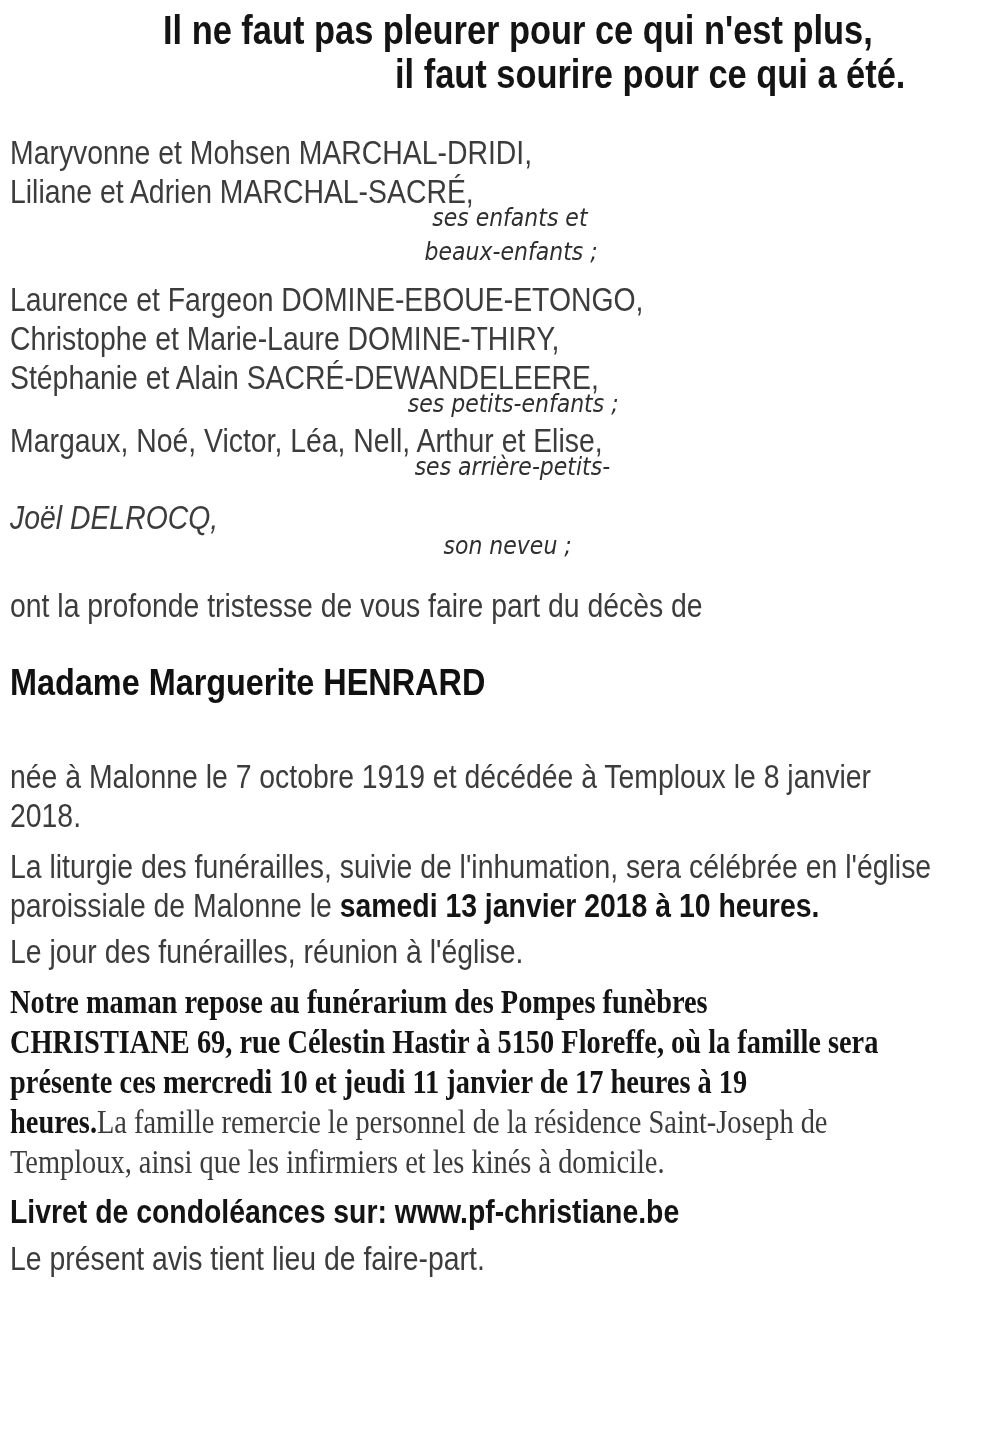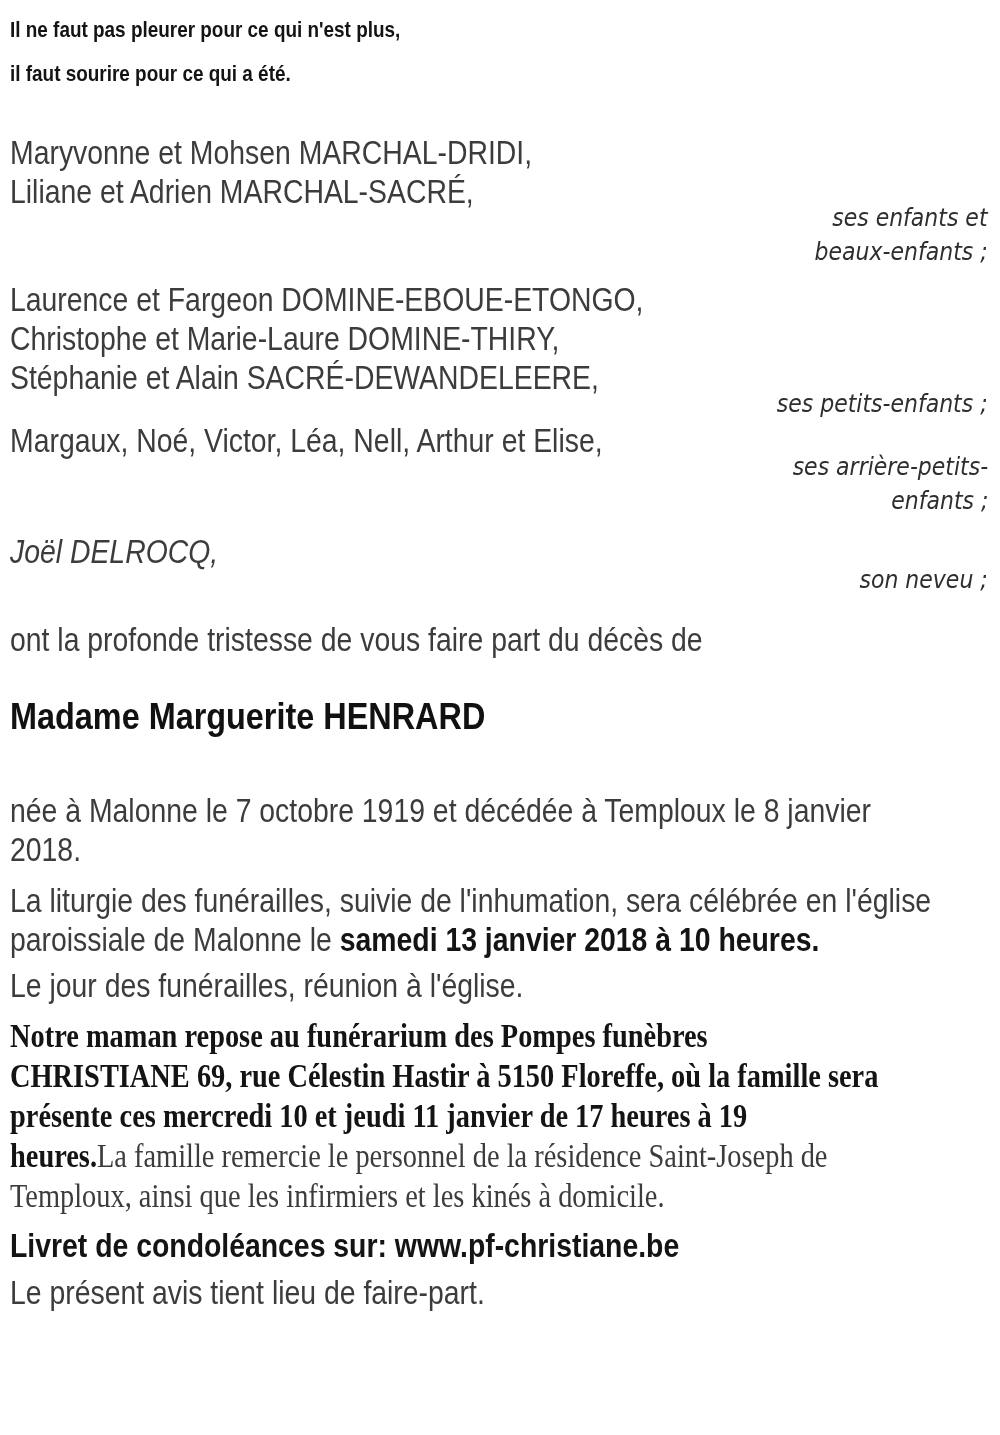--- a/index.html
+++ b/index.html
@@ -7,29 +7,29 @@
   .page {
     width: 1000px; height: 1435px;
     padding: 8px 12px 0 10px;
     font-family: "Liberation Sans", sans-serif;
     background: #ffffff;
   }
   .line { white-space: nowrap; }
   .tx { display: inline-block; transform: scaleX(0.86); transform-origin: 0 50%; }
 
   
-  .q { font-size: 22px; font-weight: 700; line-height: 44px; color: #141414; }
+  .q { font-size: 40px; font-weight: 700; line-height: 44px; color: #141414; text-align: right; }
 
   
   .n { font-size: 33px; line-height: 39px; color: #3c3c3c; }
 
   
   .r {
     font-size: 25px; line-height: 34px; color: #2e2e2e;
-    font-style: italic; text-align: right;
+    font-style: italic; text-align: center;
     font-family: "DejaVu Sans", sans-serif;
   }
   .r .tx { transform: scaleX(0.88); transform-origin: 100% 50%; }
 
   .rel-block { margin-top: -10px; }
   #rel4 { margin-top: -8px; }
 
   #g1 { margin-top: 37px; }
   #g2 { margin-top: 11px; }
   #g3 { margin-top: 0; }
@@ -80,21 +80,20 @@
   </div>
   <div class="rel-block">
     <div class="line r"><span class="tx">ses petits-enfants ;</span></div>
   </div>
 
   <div id="g3">
     <div class="line n"><span class="tx">Margaux, Noé, Victor, Léa, Nell, Arthur et Elise,</span></div>
   </div>
   <div class="rel-block">
     <div class="line r"><span class="tx">ses arrière-petits-</span></div>
-    <div class="line r"><span class="tx">enfants ;</span></div>
   </div>
 
   <div id="g4">
     <div class="line n"><span class="tx">Joël DELROCQ,</span></div>
   </div>
   <div class="rel-block" id="rel4">
     <div class="line r"><span class="tx">son neveu ;</span></div>
   </div>
 
   <div id="announce" class="line n"><span class="tx">ont la profonde tristesse de vous faire part du décès de</span></div>

